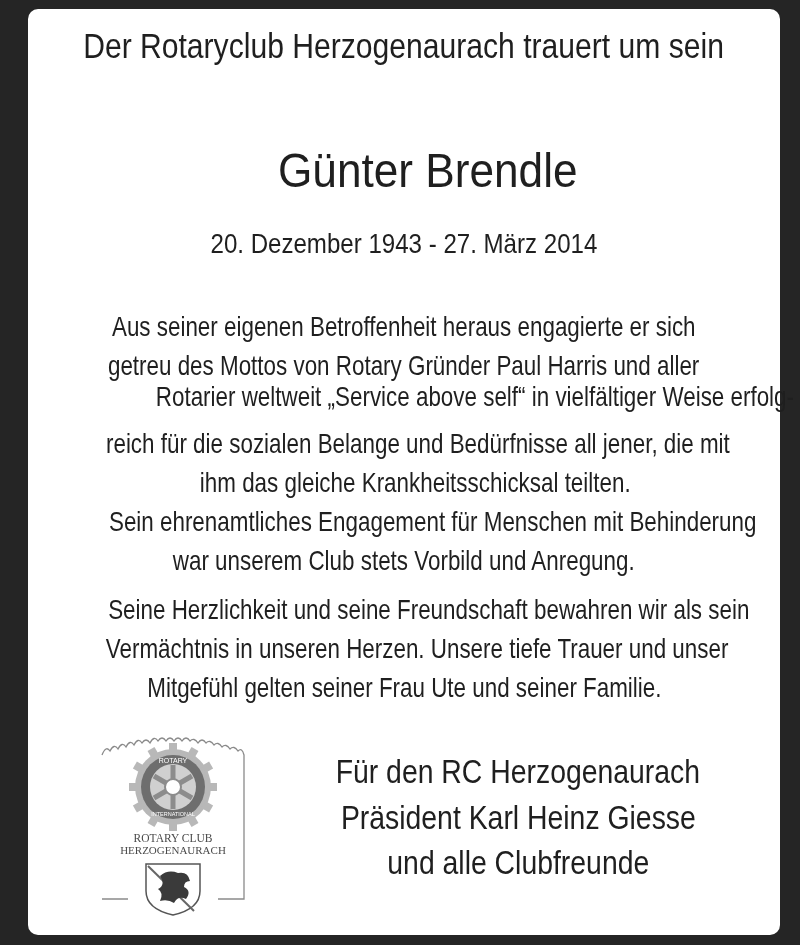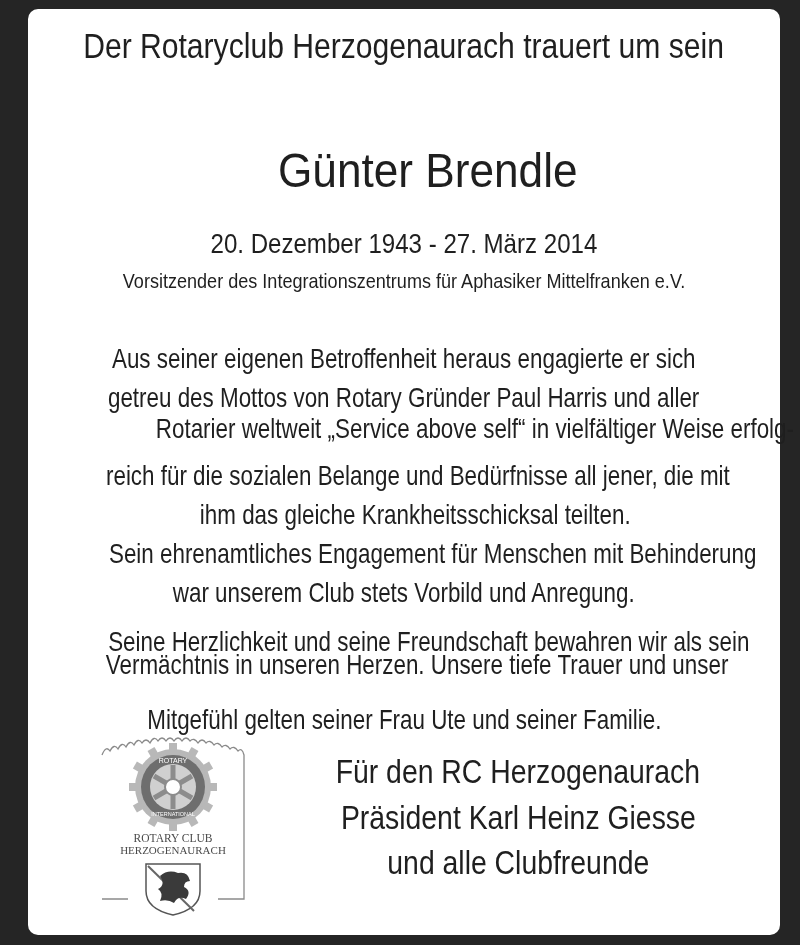--- a/index.html
+++ b/index.html
@@ -19,51 +19,50 @@
     }
     .cond { display: inline-block; transform-origin: center center; }
     .h1 { font-size: 35px; }
     .h1 .cond { transform: scaleX(0.86); }
     .name { font-size: 48px; padding-left: 24px; }
     .name .cond { transform: scaleX(0.92); }
     .dates { font-size: 28px; }
     .dates .cond { transform: scaleX(0.86); }
     .role { font-size: 21px; }
     .role .cond { transform: scaleX(0.86); }
-    .body { font-size: 28px; margin-top: 32px; }
+    .body { font-size: 28px; }
     .body .cond { transform: scaleX(0.8); }
     .sig { position: absolute; left: 250px; width: 480px; text-align: center; font-size: 33px; white-space: nowrap; }
     .sig .cond { transform: scaleX(0.86); }
     .logo { position: absolute; left: 70px; top: 722px; width: 150px; height: 185px; }
     .logo svg { width: 150px; height: 185px; display: block; }
   </style>
 </head>
 <body>
 
 <div class="panel">
 
   <div class="line h1" style="top:17px;"><span class="cond">Der Rotaryclub Herzogenaurach trauert um sein</span></div>
 
   <div class="line name" style="top:134px;"><span class="cond">Günter Brendle</span></div>
   <div class="line dates" style="top:219px;"><span class="cond">20. Dezember 1943 - 27. März 2014</span></div>
-  <div class="line role" style="top:260px;"><span class="cond">Vorsitzender des Integrationszentrums für Aphasiker Mittelfranken e.V.</span></div>
 
   <div>
     <div class="line body" style="top:302px;"><span class="cond">Aus seiner eigenen Betroffenheit heraus engagierte er sich</span></div>
     <div class="line body" style="top:341px;"><span class="cond">getreu des Mottos von Rotary Gründer Paul Harris und aller</span></div>
     <div class="line body" style="top:372px;padding-left:48px;"><span class="cond">Rotarier weltweit „Service above self“ in vielfältiger Weise erfolg-</span></div>
     <div class="line body" style="top:419px;"><span class="cond">reich für die sozialen Belange und Bedürfnisse all jener, die mit</span></div>
     <div class="line body" style="top:458px;padding-left:11px;"><span class="cond">ihm das gleiche Krankheitsschicksal teilten.</span></div>
     <div class="line body" style="top:497px;"><span class="cond">Sein ehrenamtliches Engagement für Menschen mit Behinderung</span></div>
     <div class="line body" style="top:536px;"><span class="cond">war unserem Club stets Vorbild und Anregung.</span></div>
   </div>
 
   <div>
     <div class="line body" style="top:585px;"><span class="cond">Seine Herzlichkeit und seine Freundschaft bewahren wir als sein</span></div>
-    <div class="line body" style="top:608px;"><span class="cond">Vermächtnis in unseren Herzen. Unsere tiefe Trauer und unser</span></div>
+    <div class="line body" style="top:624px;"><span class="cond">Vermächtnis in unseren Herzen. Unsere tiefe Trauer und unser</span></div>
     <div class="line body" style="top:663px;"><span class="cond">Mitgefühl gelten seiner Frau Ute und seiner Familie.</span></div>
   </div>
 
   <div class="logo">
     <svg viewBox="0 0 150 185" xmlns="http://www.w3.org/2000/svg">
 
       <path d="M4 24 Q8 14 12 20 Q16 12 20 18 Q24 10 28 16 Q32 8 36 14 Q40 6 44 12 Q48 6 52 12 Q56 4 60 10 Q64 4 68 10 Q72 4 76 10 Q80 4 84 10 Q88 4 92 10 Q96 6 100 12 Q104 6 108 12 Q112 8 116 14 Q120 10 124 16 Q128 12 132 18 Q136 14 140 20 Q144 16 146 24 L146 168 L120 168 M30 168 L4 168 Z" fill="none" stroke="#8a8a8a" stroke-width="1.3"></path>
 
       <g transform="translate(75,56)">
         <circle r="38" fill="#b8b8b8"></circle>

